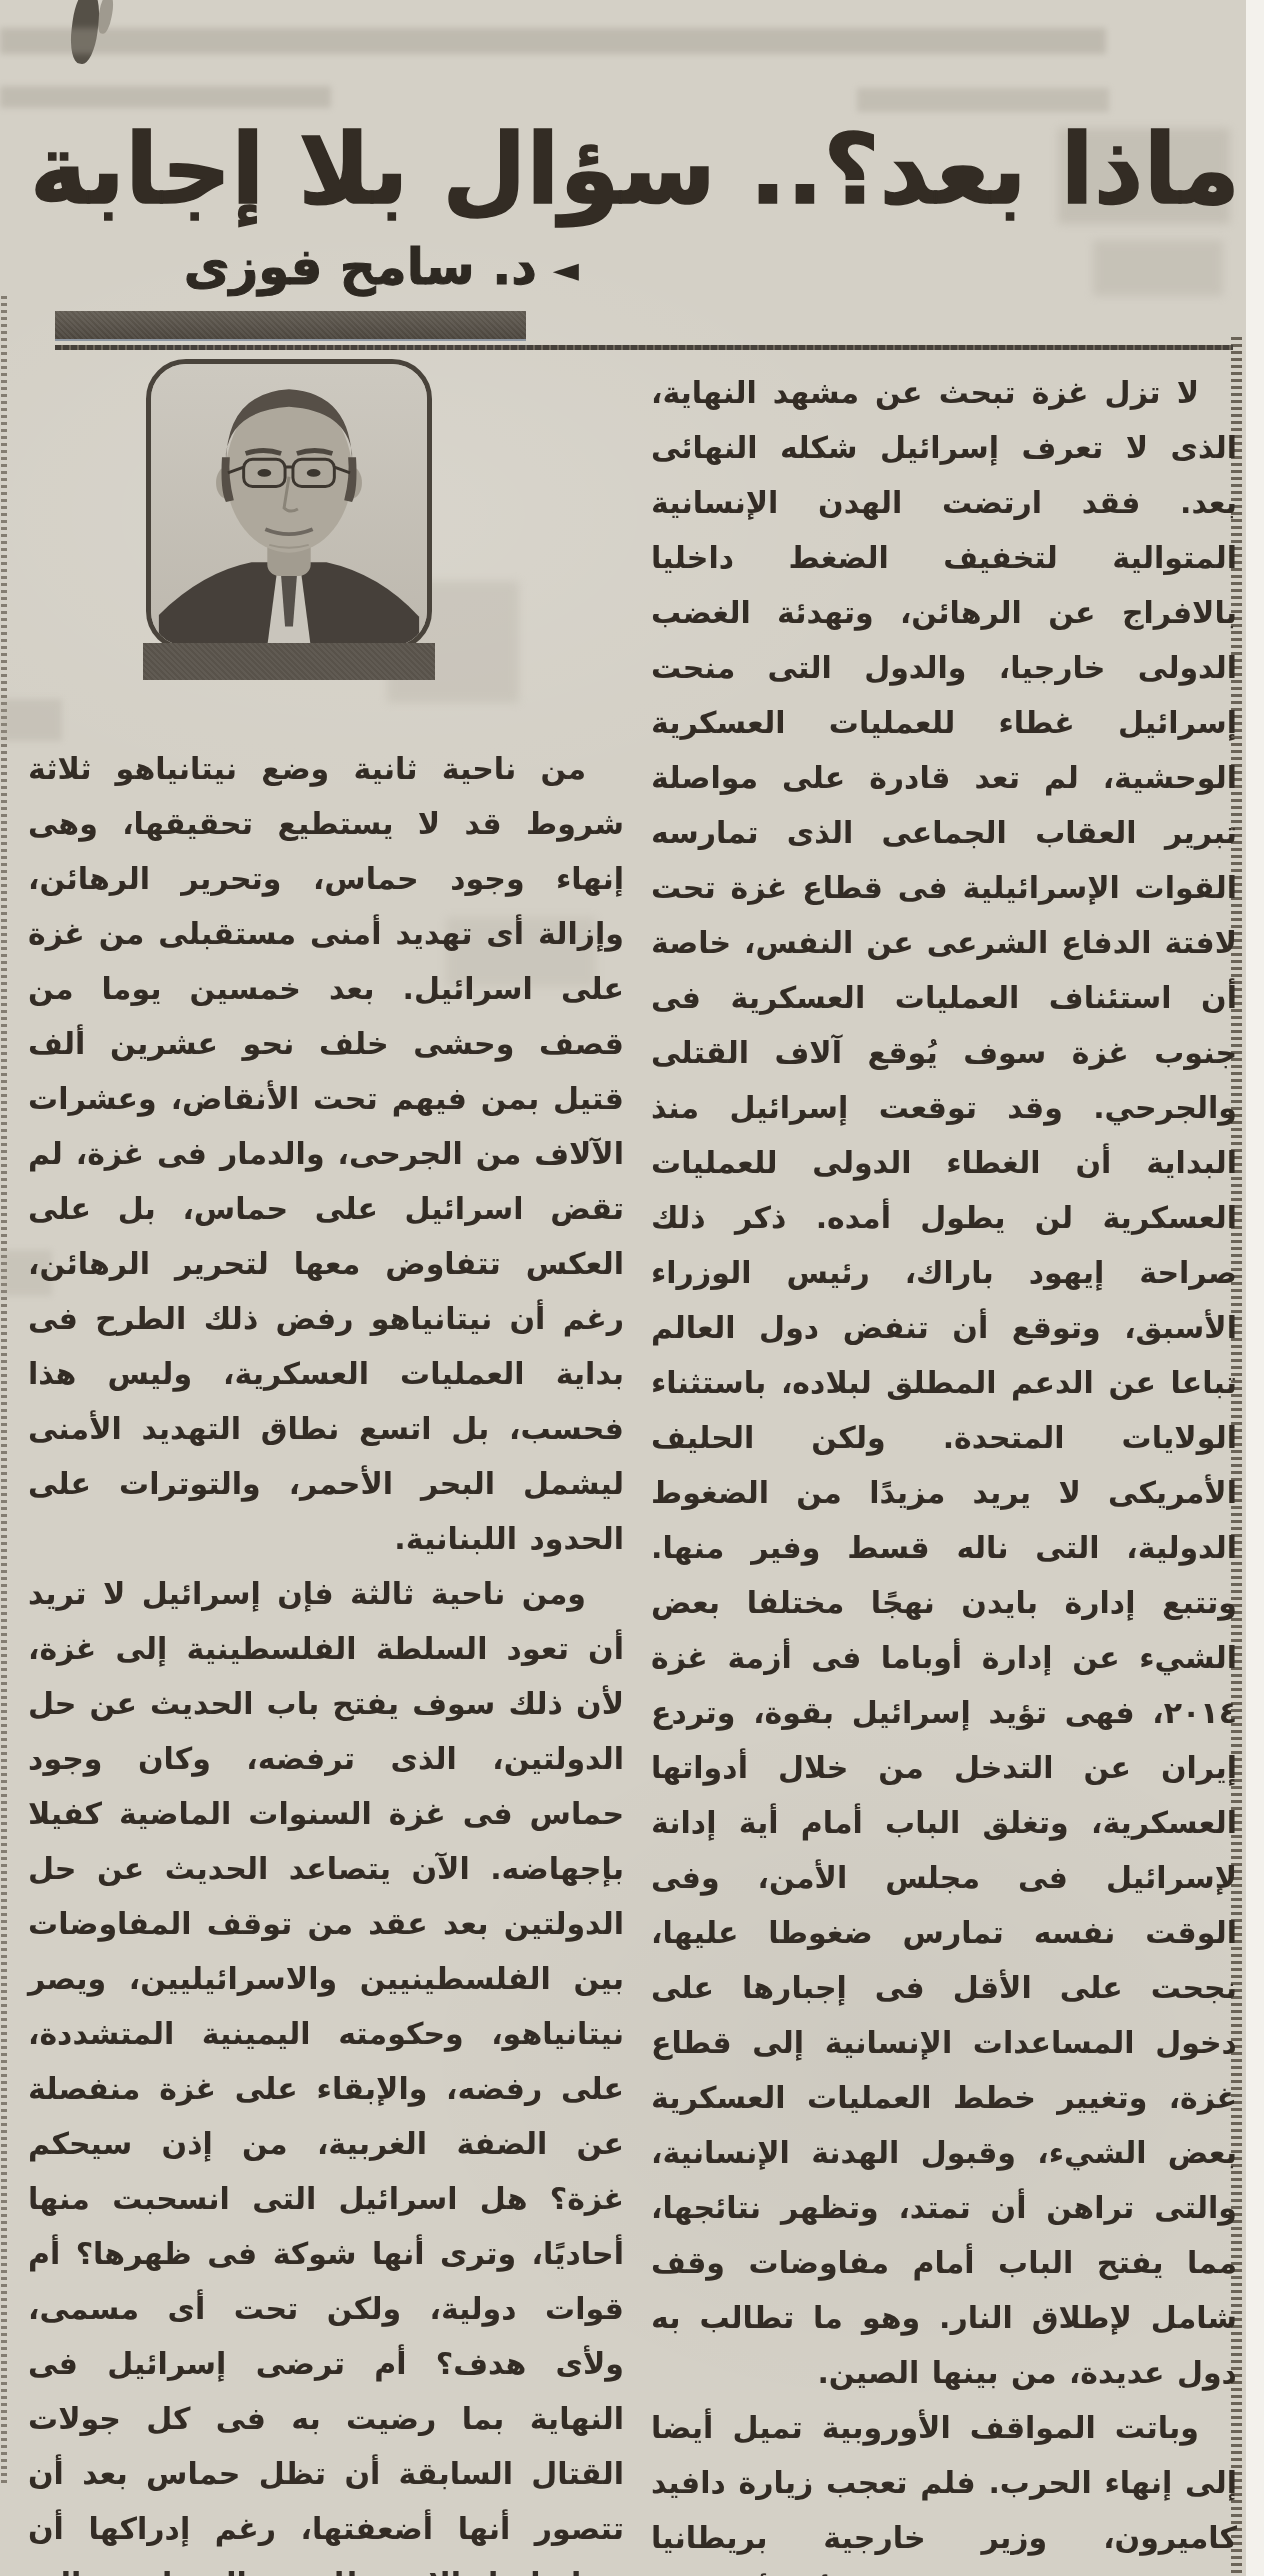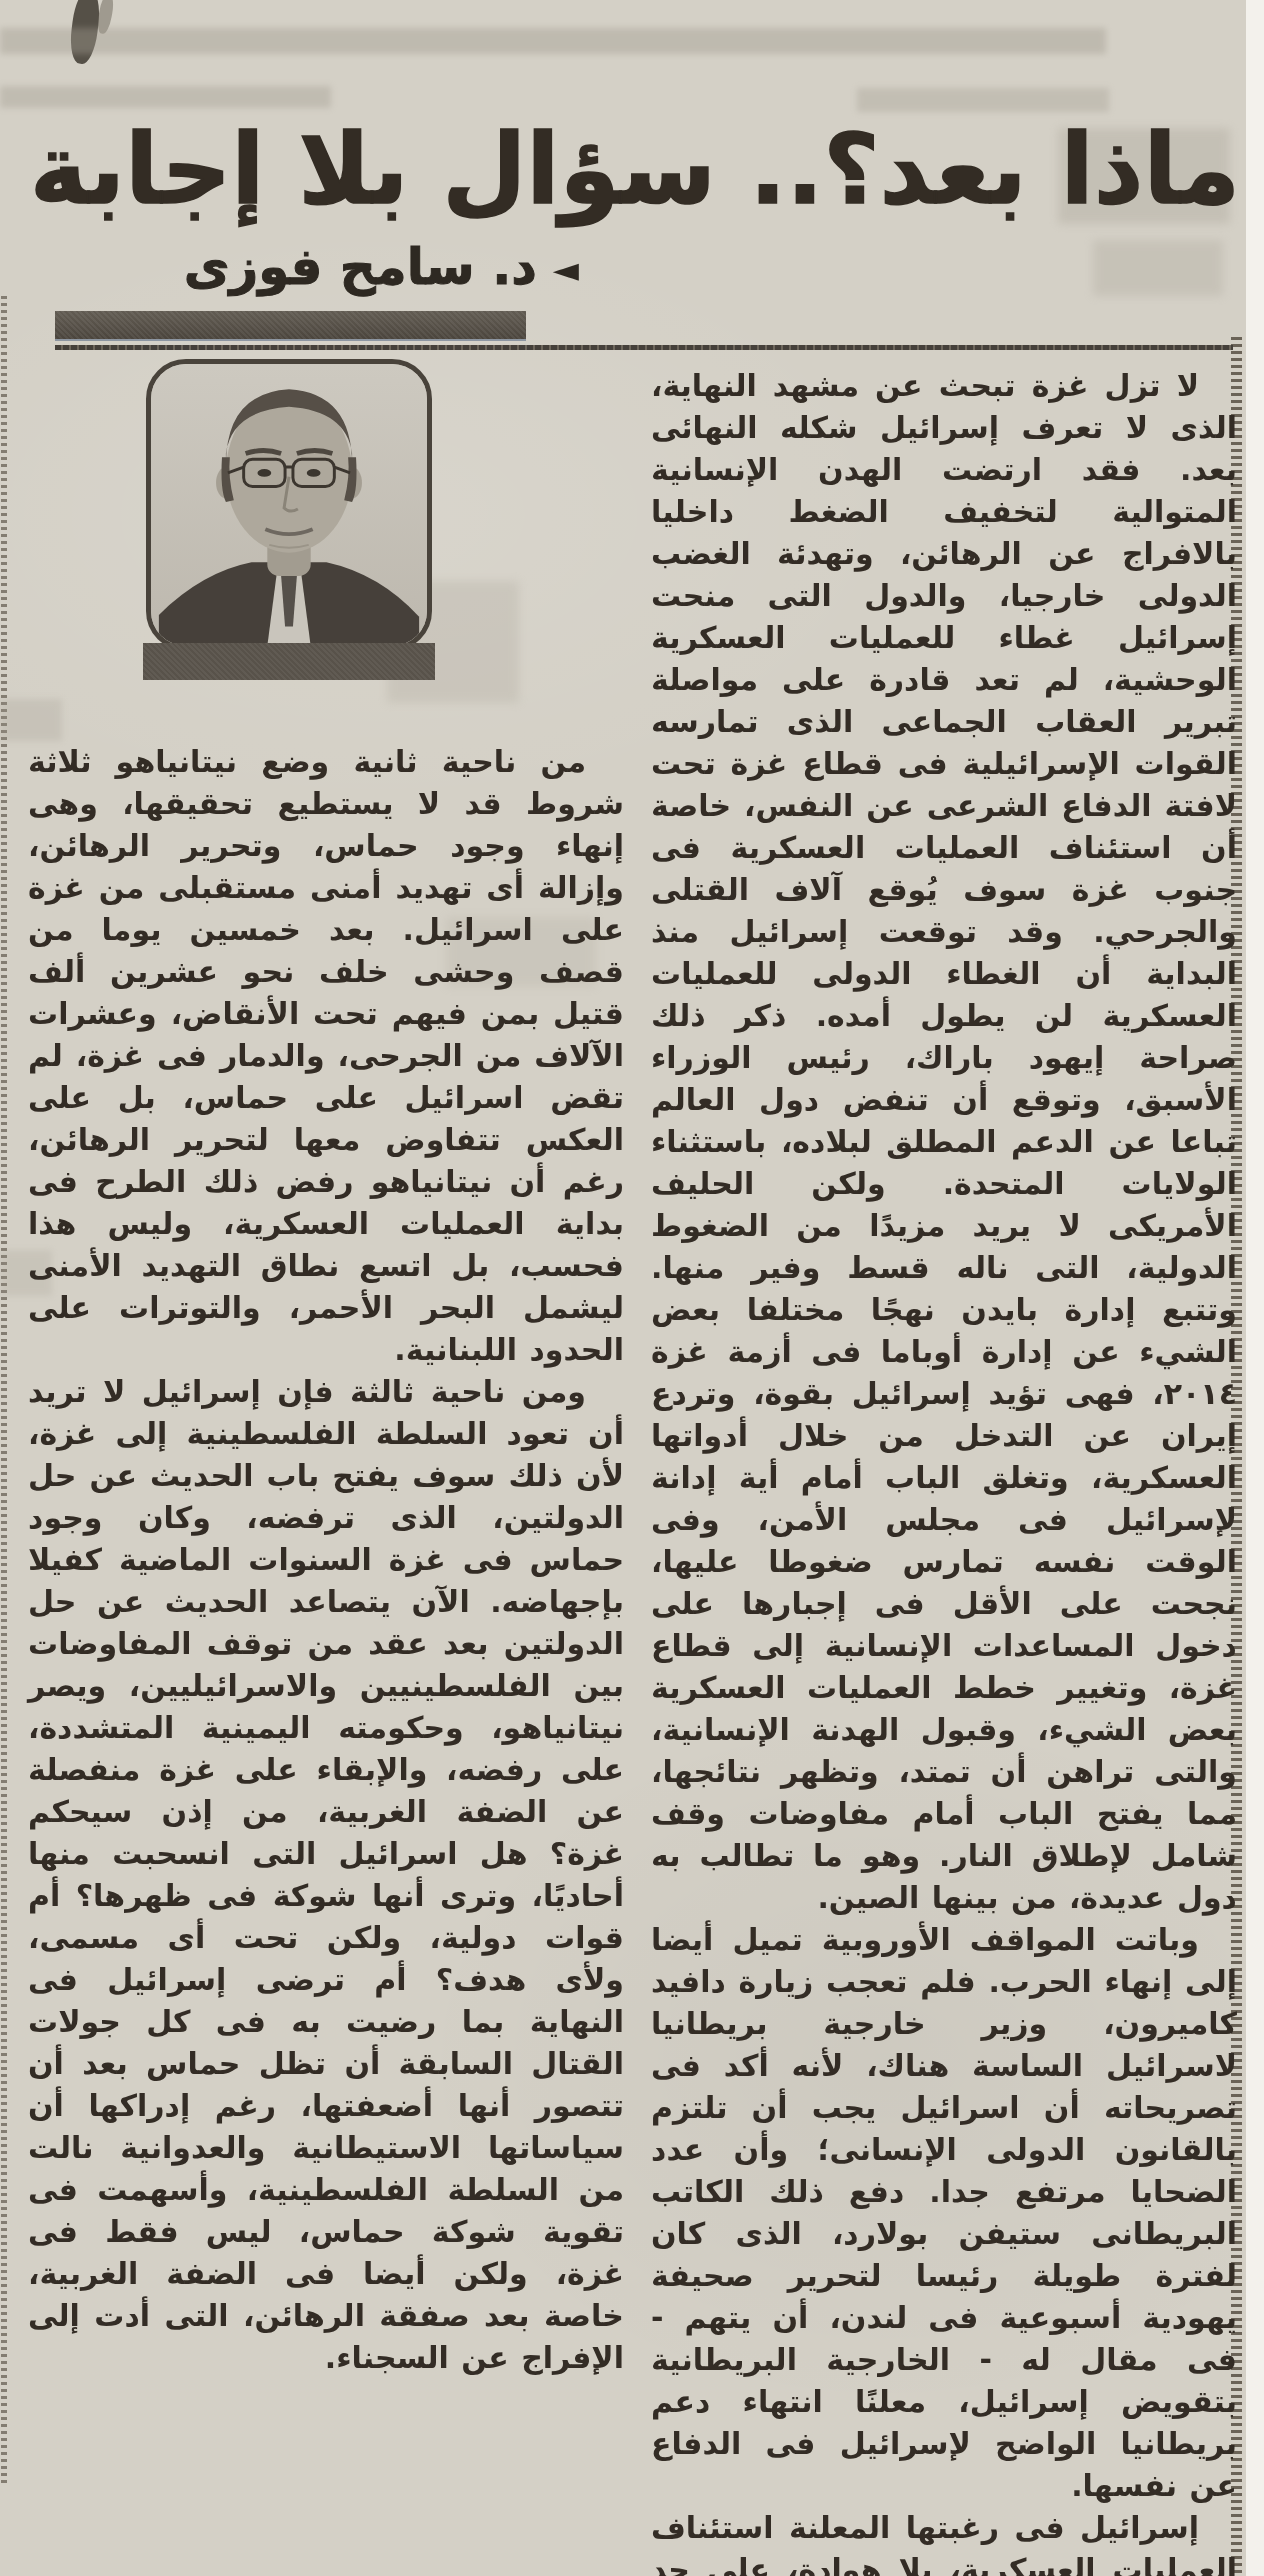--- a/index.html
+++ b/index.html
@@ -77,21 +77,21 @@
   }
   .photo-frame svg{display:block;width:100%;height:100%;}
   .photo-bar{position:absolute;left:143px;top:643px;width:292px;height:37px;background:#58524a;
     background-image:repeating-linear-gradient(45deg, rgba(255,255,255,.05) 0 2px, rgba(0,0,0,0) 2px 4px);}
   
   .col{position:absolute;color:#332c25;}
   .col-right{left:651px;top:365px;width:586px;}
   .col-left{left:28px;top:741px;width:596px;}
   .col p{
     margin:0;padding:0;
-    font-size:30px;line-height:42px;font-weight:700;
+    font-size:30px;line-height:55px;font-weight:700;
     text-align:justify;text-justify:inter-word;
     word-spacing:2px;
     color:#332c25;
   }
   .col p.indent{text-indent:38px;}
 </style>
 </head>
 <body>
 
 <div class="page">

